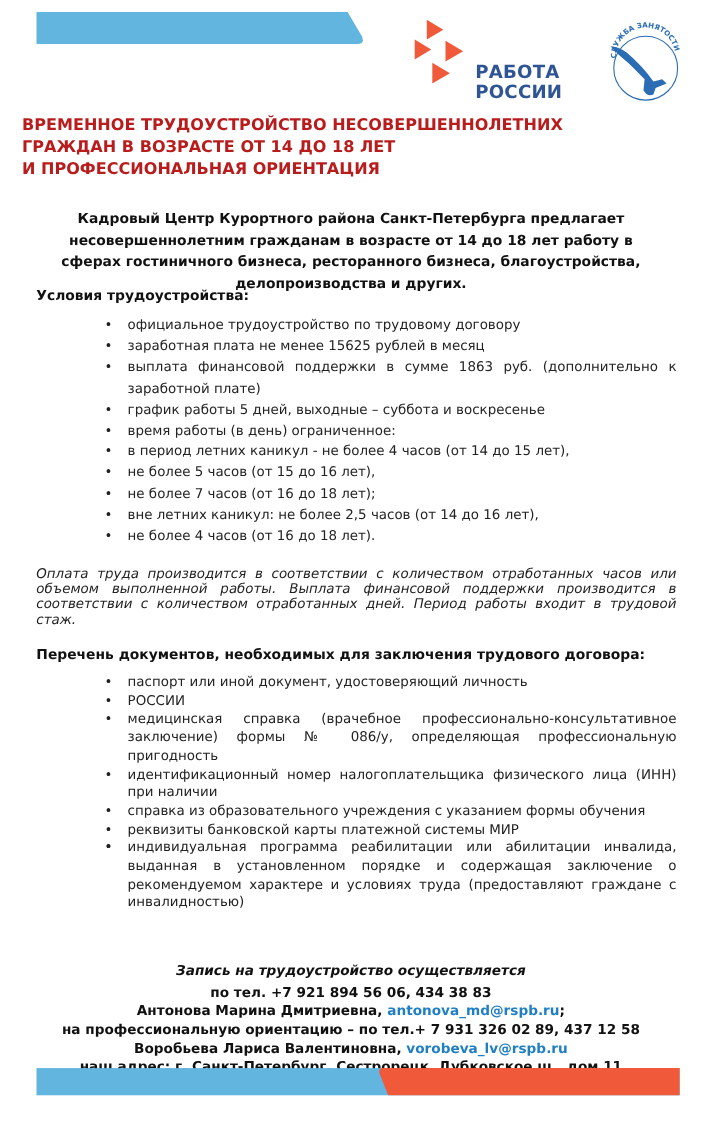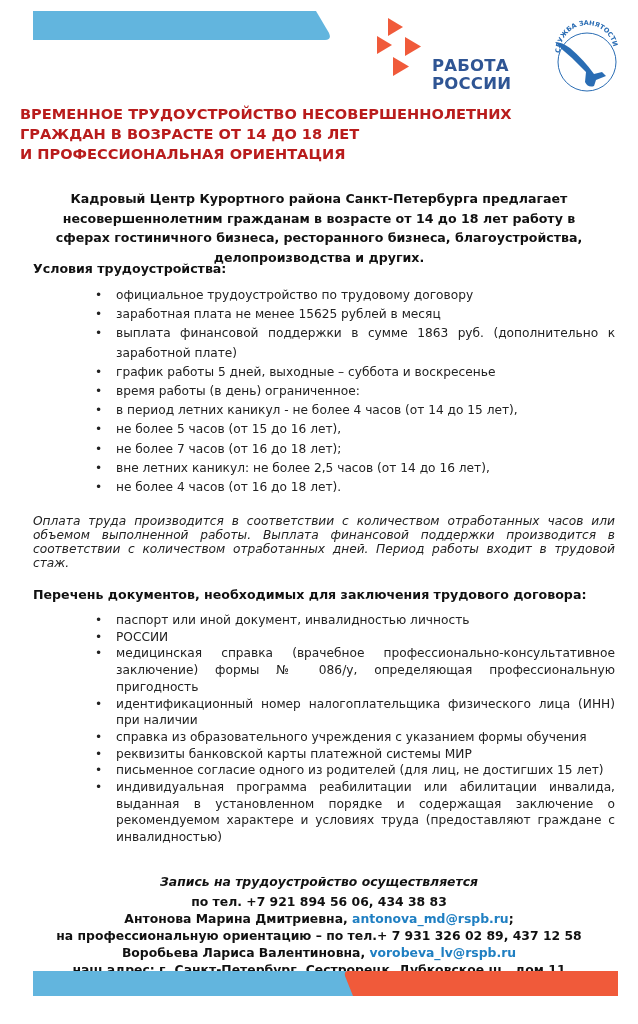--- a/index.html
+++ b/index.html
@@ -86,27 +86,27 @@
   <li><span class="bullet">•</span><span>не более 5 часов (от 15 до 16 лет),</span></li>
   <li><span class="bullet">•</span><span>не более 7 часов (от 16 до 18 лет);</span></li>
   <li><span class="bullet">•</span><span>вне летних каникул: не более 2,5 часов (от 14 до 16 лет),</span></li>
   <li><span class="bullet">•</span><span>не более 4 часов (от 16 до 18 лет).</span></li>
 </ul>
 
 <div class="note">Оплата труда производится в соответствии с количеством отработанных часов или объемом выполненной работы. Выплата финансовой поддержки производится в соответствии с количеством отработанных дней. Период работы входит в трудовой стаж.</div>
 
 <div class="heading h2">Перечень документов, необходимых для заключения трудового договора:</div>
 <ul class="list docs">
-  <li><span class="bullet">•</span><span>паспорт или иной документ, инвалидностью личность</span></li>
+  <li><span class="bullet">•</span><span>паспорт или иной документ, удостоверяющий личность</span></li>
   <li><span class="bullet">•</span><span>РОССИИ</span></li>
   <li><span class="bullet">•</span><span>медицинская справка (врачебное профессионально-консультативное заключение) формы № 086/у, определяющая профессиональную пригодность</span></li>
   <li><span class="bullet">•</span><span>идентификационный номер налогоплательщика физического лица (ИНН) при наличии</span></li>
   <li><span class="bullet">•</span><span>справка из образовательного учреждения с указанием формы обучения</span></li>
   <li><span class="bullet">•</span><span>реквизиты банковской карты платежной системы МИР</span></li>
-  <li><span class="bullet">•</span><span>письменное согласие одного из родителей (для лиц, не достигших 15 лет)</span></li>
+  <li><span class="bullet">•</span></li>
   <li><span class="bullet">•</span><span>индивидуальная программа реабилитации или абилитации инвалида, выданная в установленном порядке и содержащая заключение о рекомендуемом характере и условиях труда (предоставляют граждане с инвалидностью)</span></li>
 </ul>
 
 <div class="contacts">
   <div class="line first">Запись на трудоустройство осуществляется</div>
   <div class="line">по тел. +7 921 894 56 06, 434 38 83</div>
   <div class="line">
     <span>Антонова Марина Дмитриевна, </span><span class="email">antonova_md@rspb.ru</span><span>;</span>
   </div>
   <div class="line">на профессиональную ориентацию – по тел.+ 7 931 326 02 89, 437 12 58</div>

